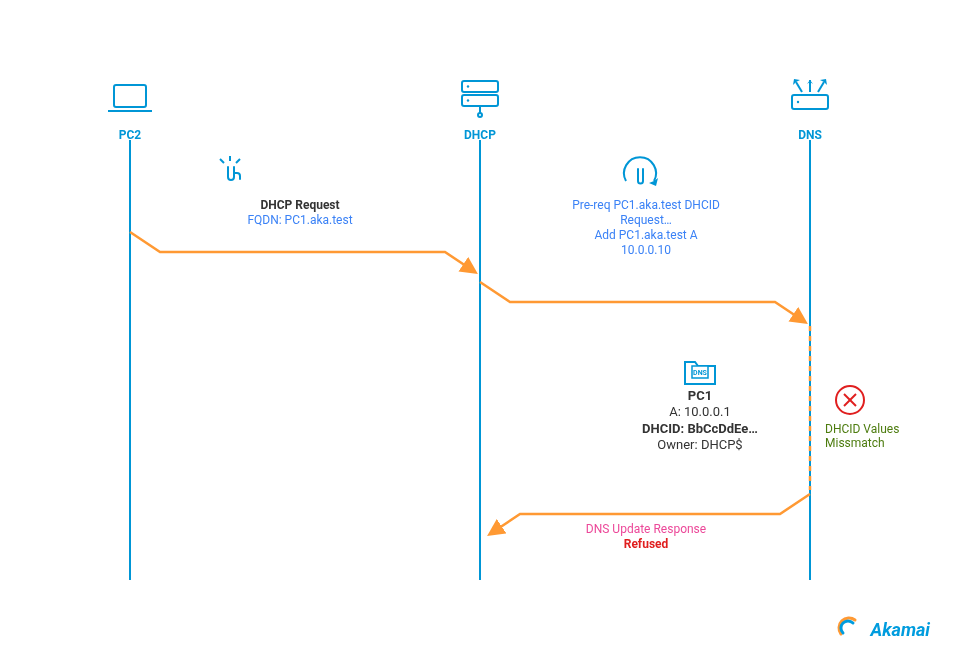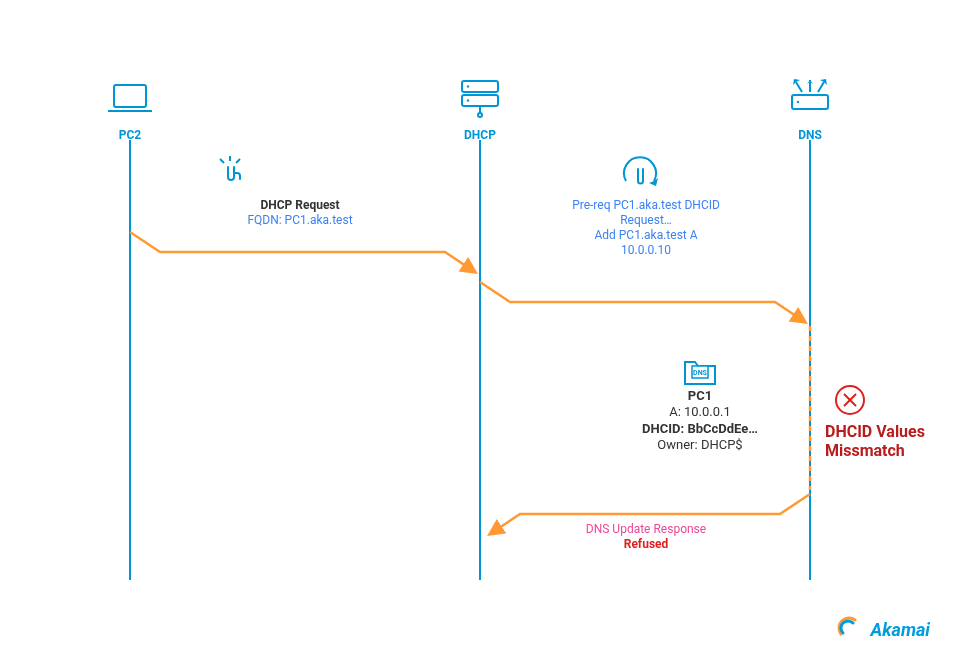--- a/index.html
+++ b/index.html
@@ -61,23 +61,23 @@
     font-size: 18px;
     display: flex;
     align-items: center;
     gap: 12px;
   }
   .akamai .swoosh {
     display: inline-block;
   }
   .mismatch {
     position: absolute;
-    font-size: 16px;
-    color: #b91c1c;
-    font-weight: 700;
+    font-size: 12px;
+    color: #4d7c0f;
+    font-weight: 400;
     line-height: 1.2;
   }
 </style>
 </head>
 <body>
 
 <div class="wrap">
 
 <svg class="canvas" viewBox="0 0 960 660">
   <defs>

